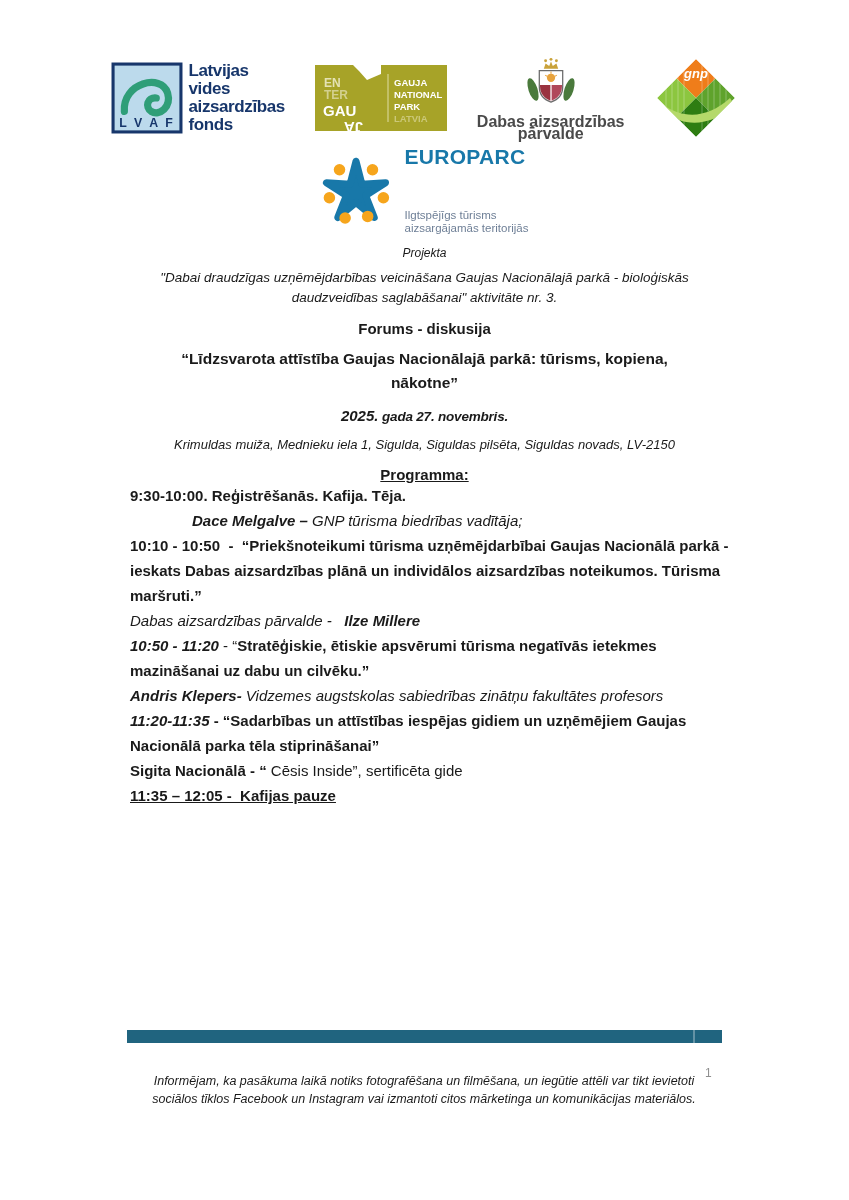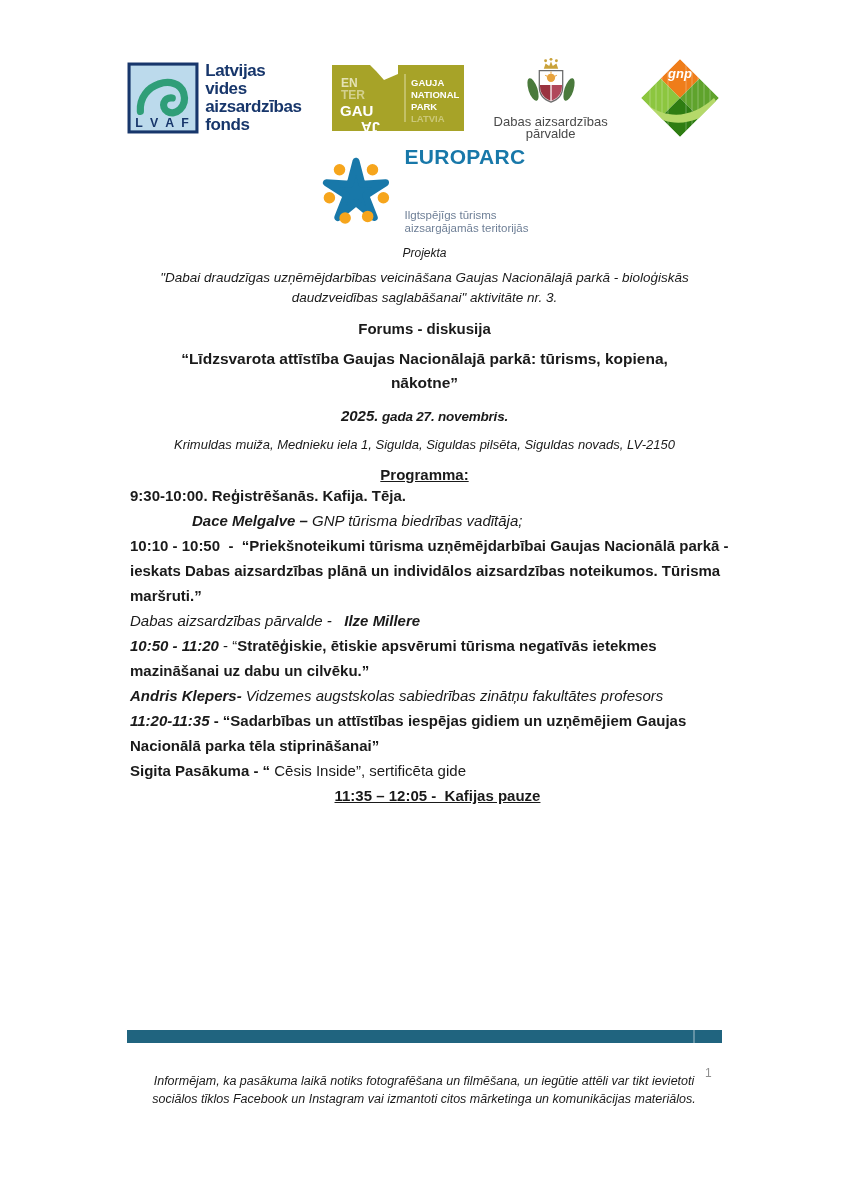--- a/index.html
+++ b/index.html
@@ -6,21 +6,21 @@
   .page{
     position:relative;width:849px;height:1200px;background:#ffffff;
     font-family:"Liberation Sans",sans-serif;color:#1a1a1a;overflow:hidden;
   }
   
   .logos-row{display:flex;justify-content:center;align-items:center;gap:30px;padding-top:56px;height:84px;}
   .lvaf{display:flex;align-items:center;gap:6px;}
   .lvaf-word{color:#17366b;font-weight:bold;font-size:17px;line-height:18px;letter-spacing:-0.4px;}
   .eg-group{display:flex;}
   .dap{display:flex;flex-direction:column;align-items:center;}
-  .dap-caption{font-size:13px;color:#4a4a4a;text-align:center;line-height:12px;margin-top:2px;}
+  .dap-caption{font-size:16px;color:#4a4a4a;text-align:center;line-height:12px;margin-top:2px;font-weight:bold;}
   
   .europarc-row{display:flex;justify-content:center;align-items:center;gap:14px;margin-top:10px;height:80px;}
   .europarc-text{display:flex;flex-direction:column;gap:38px;}
   .europarc-title{color:#1878a9;font-weight:bold;font-size:21px;letter-spacing:0.3px;}
   .europarc-sub{color:#6e7f96;font-size:11.5px;line-height:13.5px;margin-top:2px;}
   
   .c{text-align:center;}
   .projekta{margin-top:16px;font-size:12px;font-style:italic;}
   .quote{margin:8px auto 0;width:610px;font-size:13.5px;font-style:italic;line-height:20px;}
   .forums{margin-top:12px;font-size:15px;font-weight:bold;}
@@ -33,21 +33,21 @@
   
   .program{margin:0 104px 0 130px;font-size:15px;line-height:25px;}
   .program p{margin:0;white-space:pre-wrap;}
   .it1{margin-top:14px;font-weight:bold;}
   .gap{margin-top:20px;}
   .b{font-weight:bold;}
   .bi{font-weight:bold;font-style:italic;}
   .i{font-style:italic;}
   .indent{padding-left:62px;}
   .uline{}
-  .it6{margin-top:34px;font-weight:bold;text-decoration:underline;text-align:center;}
+  .it6{margin-top:34px;font-weight:bold;text-decoration:underline;}
   
   .footer-bar{position:absolute;left:127px;top:1030px;width:595px;height:13px;background:#20647f;}
   .footer-bar .divider{position:absolute;left:566px;top:0;width:2px;height:13px;background:rgba(255,255,255,0.3);}
   .footer-note{position:absolute;left:134px;top:1072px;width:580px;text-align:center;
     font-size:12.5px;font-style:italic;line-height:18px;}
   .page-number{position:absolute;left:705px;top:1066px;font-size:12px;color:#8f8f8f;}
 </style>
 </head>
 <body>
 
@@ -171,21 +171,21 @@
 
     <p class="indent"><span class="bi">Dace Melgalve – </span><span class="i">GNP tūrisma biedrības vadītāja;</span></p>
 
     <p class="gap b">10:10 - 10:50  -  “Priekšnoteikumi tūrisma uzņēmējdarbībai Gaujas Nacionālā parkā - ieskats Dabas aizsardzības plānā un individālos aizsardzības noteikumos. Tūrisma maršruti.”</p>
     <p><span class="i">Dabas aizsardzības pārvalde -   </span><span class="bi">Ilze Millere</span></p>
 
     <p class="gap"><span class="bi">10:50 - 11:20</span><span> - “</span><span class="b">Stratēģiskie, ētiskie apsvērumi tūrisma negatīvās ietekmes mazināšanai uz dabu un cilvēku.”</span></p>
     <p><span class="bi">Andris Klepers-</span><span class="i"> Vidzemes augstskolas sabiedrības zinātņu fakultātes profesors</span></p>
 
     <p class="gap"><span class="bi">11:20-11:35</span><span class="b"> - “Sadarbības un attīstības iespējas gidiem un uzņēmējiem Gaujas Nacionālā parka tēla stiprināšanai”</span></p>
-    <p><span class="b">Sigita Pasākuma - “</span><span> Cēsis Inside”, sertificēta gide</span></p>
+    <p><span class="b">Sigita Nacionālā - “</span><span> Cēsis Inside”, sertificēta gide</span></p>
 
     <p class="it6">11:35 – 12:05 -  Kafijas pauze</p>
   </div>
 
   <div class="footer-bar">
       <span class="divider"></span>
     </div>
   <div class="footer-note">Informējam, ka pasākuma laikā notiks fotografēšana un filmēšana, un iegūtie attēli var tikt ievietoti sociālos tīklos Facebook un Instagram vai izmantoti citos mārketinga un komunikācijas materiālos.</div>
   <div class="page-number">1</div>
 

